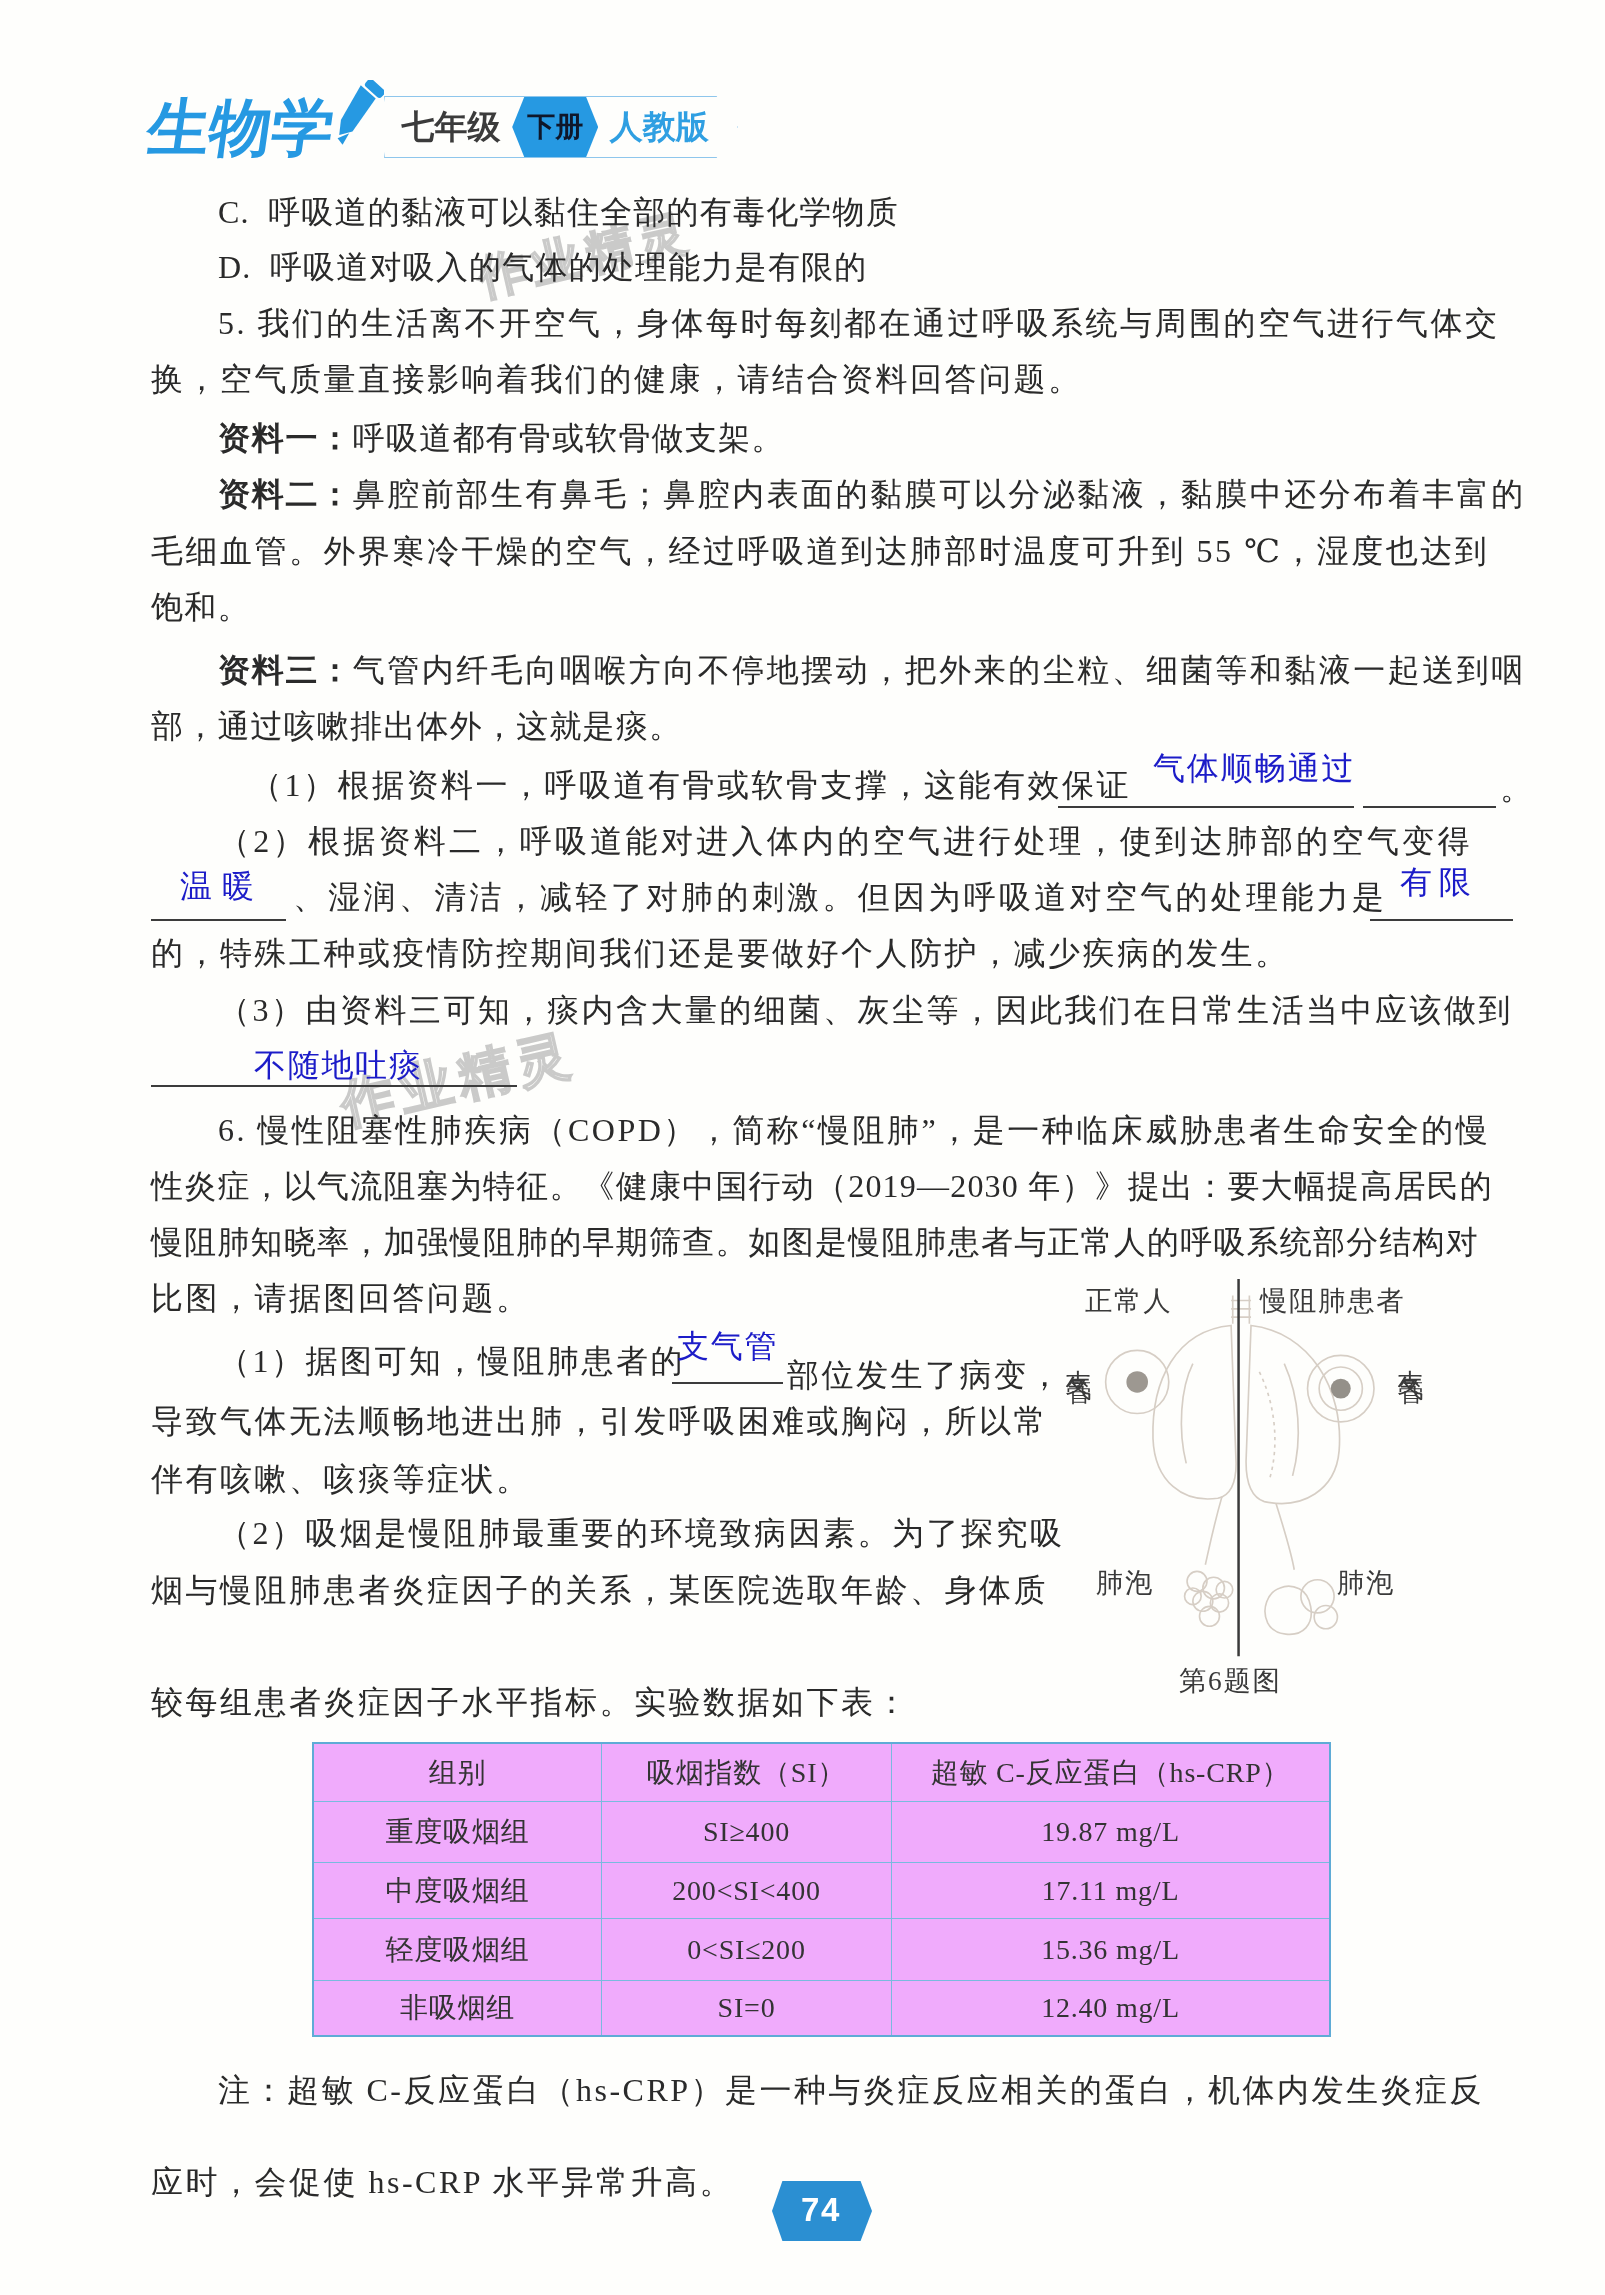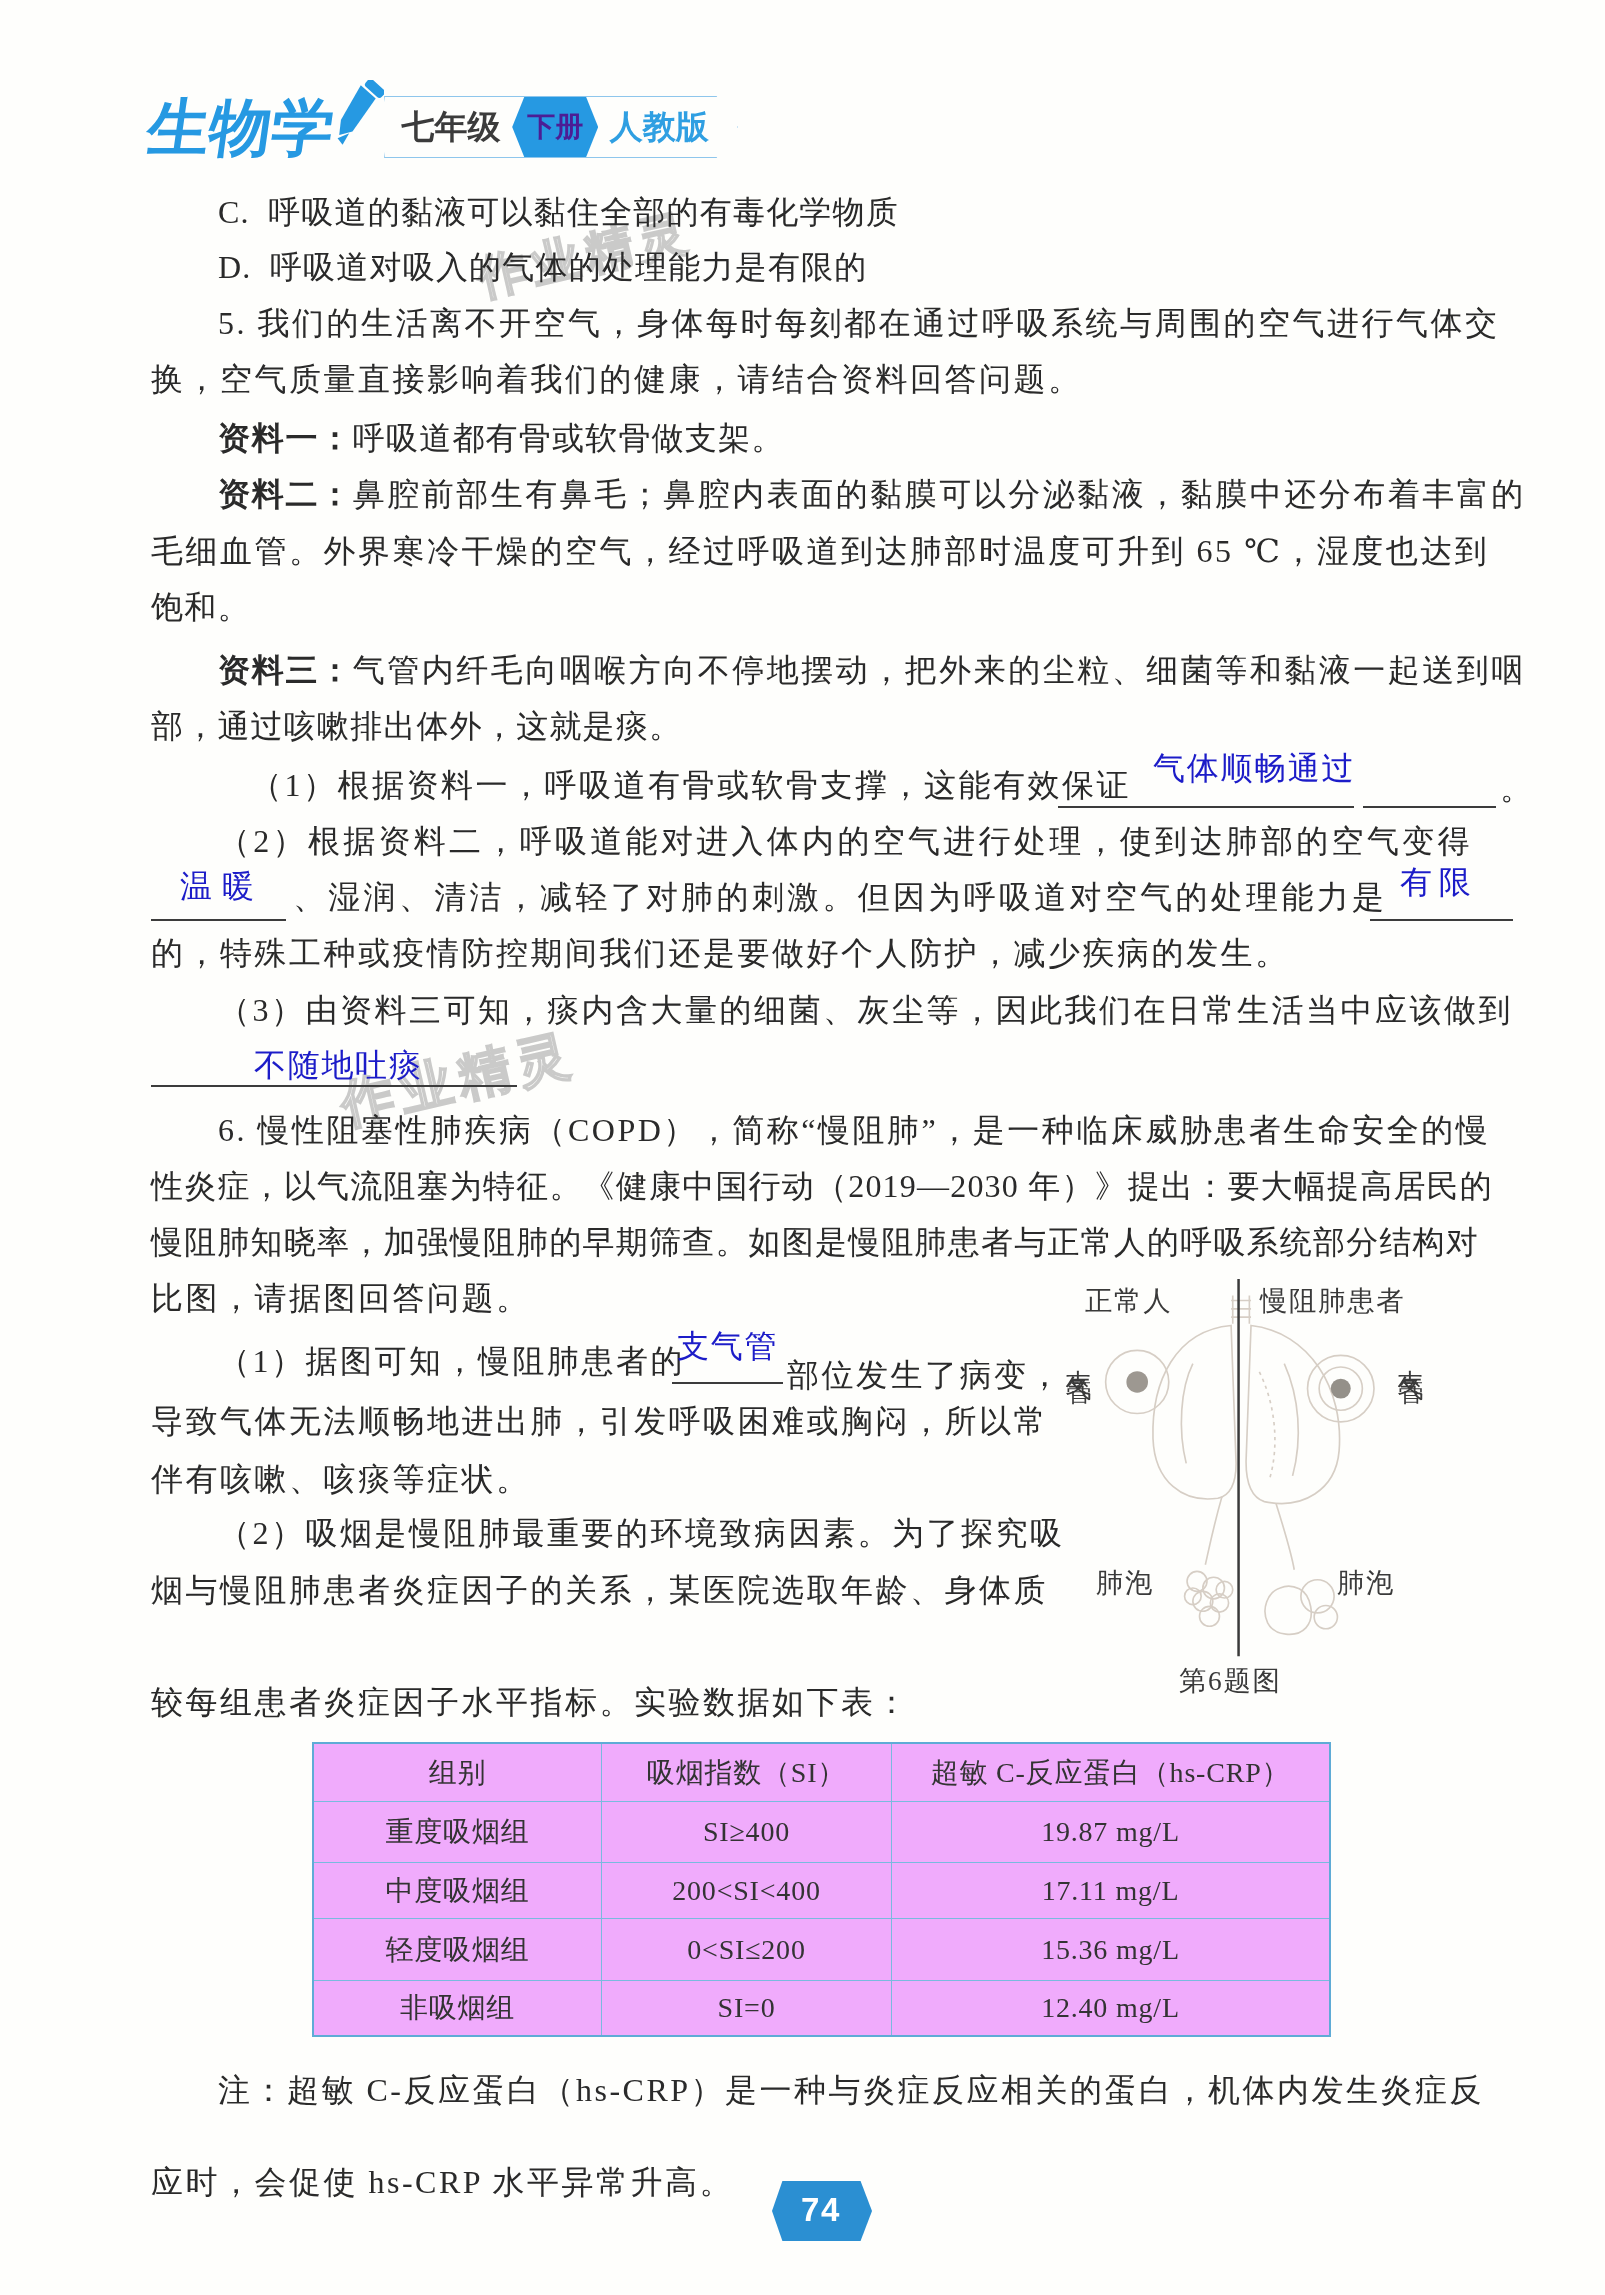--- a/index.html
+++ b/index.html
@@ -15,21 +15,21 @@
   .wm{position:absolute;font-family:"Liberation Sans","DejaVu Sans",sans-serif;font-weight:bold;
       color:rgba(255,255,255,0.05);-webkit-text-stroke:1.7px #a8a8a8;letter-spacing:6.7px;
       transform:rotate(-13deg);opacity:.6;}
   
   .logo-text{position:absolute;left:148px;top:86px;font-family:"Liberation Sans","DejaVu Sans",sans-serif;
       font-weight:bold;font-size:62px;color:#2699e2;transform:skewX(-8deg);letter-spacing:0px;}
   .hdr-right{position:absolute;left:384px;top:96px;height:60px;display:flex;align-items:center;gap:11.6px;
       padding:0 28px 0 16.6px;border:1.7px solid #8ec6ec;
       clip-path:polygon(0 0,94% 0,100% 50%,94% 100%,0 100%,5px 50%);}
   .grade{font-family:"Liberation Sans","DejaVu Sans",sans-serif;font-weight:bold;font-size:33px;color:#3b3b3b;}
-  .volume{font-family:"Liberation Sans","DejaVu Sans",sans-serif;font-weight:bold;font-size:28px;color:#4c1d95;
+  .volume{font-family:"Liberation Sans","DejaVu Sans",sans-serif;font-weight:bold;font-size:28px;color:#0f172a;
       background:#2699e2;padding:11px 15px;clip-path:polygon(14% 0,86% 0,100% 50%,86% 100%,14% 100%,0 50%);}
   .edition{font-family:"Liberation Sans","DejaVu Sans",sans-serif;font-weight:bold;font-size:33px;color:#2f9fe2;}
   
   .fig-label{position:absolute;font-size:27.4px;color:#3a3a3a;letter-spacing:1.7px;white-space:nowrap;}
   .fig-vert{position:absolute;font-size:26px;color:#3a3a3a;writing-mode:vertical-rl;letter-spacing:5px;white-space:nowrap;}
   
   .dtable{position:absolute;left:312px;top:1742px;width:1015px;height:291px;
       border:2.5px solid #5fabd6;display:grid;grid-template-columns:288px 290px 1fr;
       grid-template-rows:58px 61px 56px 62px 1fr;background:#f0abfc;}
   .dtable .cell{border-right:1.7px solid #79bade;border-bottom:1.7px solid #79bade;
@@ -80,21 +80,21 @@
   <div class="t ls3" style="left:218px;top:305px;">5. 我们的生活离不开空气，身体每时每刻都在通过呼吸系统与周围的空气进行气体交</div>
   <div class="t ls3" style="left:151px;top:361px;">换，空气质量直接影响着我们的健康，请结合资料回答问题。</div>
 
   <div class="t" style="left:218px;top:420px;">
     <span class="blabel">资料一：</span><span>呼吸道都有骨或软骨做支架。</span>
   </div>
 
   <div class="t ls3" style="left:218px;top:476px;">
     <span class="blabel">资料二：</span><span>鼻腔前部生有鼻毛；鼻腔内表面的黏膜可以分泌黏液，黏膜中还分布着丰富的</span>
   </div>
-  <div class="t ls3" style="left:151px;top:533px;">毛细血管。外界寒冷干燥的空气，经过呼吸道到达肺部时温度可升到 65 ℃，湿度也达到</div>
+  <div class="t ls3" style="left:151px;top:533px;">毛细血管。外界寒冷干燥的空气，经过呼吸道到达肺部时温度可升到 55 ℃，湿度也达到</div>
   <div class="t" style="left:151px;top:589px;">饱和。</div>
 
   <div class="t ls3" style="left:218px;top:652px;">
     <span class="blabel">资料三：</span><span>气管内纤毛向咽喉方向不停地摆动，把外来的尘粒、细菌等和黏液一起送到咽</span>
   </div>
   <div class="t" style="left:151px;top:708px;">部，通过咳嗽排出体外，这就是痰。</div>
 
   <div class="t ls3" style="left:218px;top:767px;margin-left:32px;">（1）根据资料一，呼吸道有骨或软骨支撑，这能有效保证</div>
   <div class="blank" style="left:1058px;top:806px;width:296px;"></div>
   <div class="blank" style="left:1363px;top:806px;width:133px;"></div>

